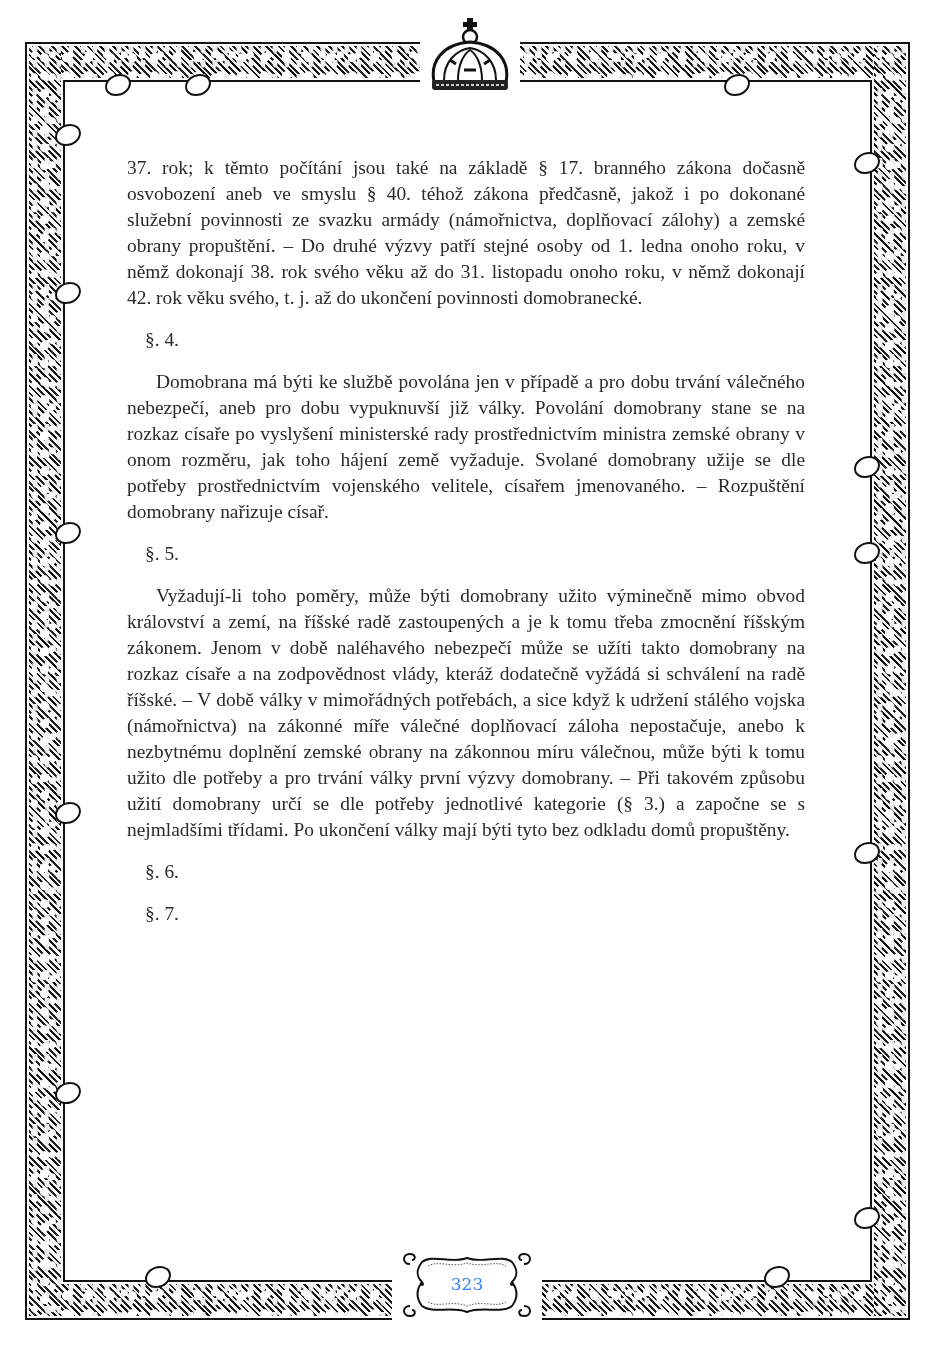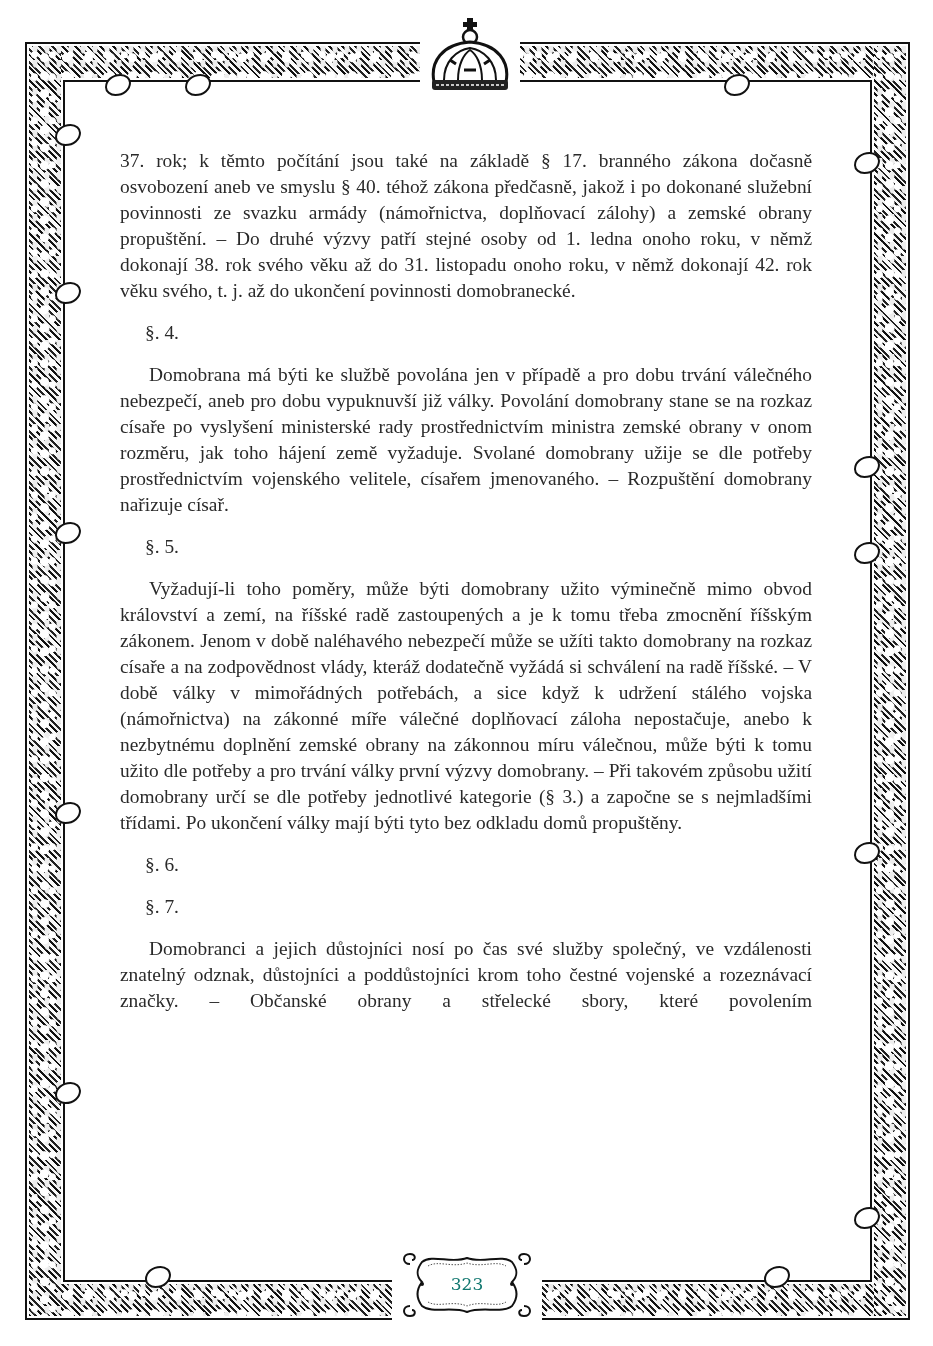--- a/index.html
+++ b/index.html
@@ -25,26 +25,26 @@
   .leaf { position: absolute; width: 22px; height: 18px; background: #fff; border: 2px solid #111; border-radius: 60% 40% 60% 40%; }
 
   
   .crown { position: absolute; left: 420px; top: 14px; width: 100px; height: 82px; }
   .crown svg { width: 100%; height: 100%; }
 
   
   .cartouche { position: absolute; left: 392px; top: 1250px; width: 150px; height: 70px; }
   .cartouche svg { position: absolute; inset: 0; width: 100%; height: 100%; }
   .page-number { position: absolute; left: 0; right: 0; top: 24px; text-align: center;
-    font-family: "DejaVu Serif", serif; font-size: 17px; color: #0f766e; }
+    font-family: "DejaVu Serif", serif; font-size: 17px; color: #3b82f6; }
 
   
   .text { position: absolute; left: 116px; top: 144px; width: 700px;
     font-family: "Liberation Serif", serif; font-size: 19.4px; line-height: 26px; color: #2a2a2a; }
-  .para { margin: 4px; text-align: justify; text-align-last: left; }
+  .para { margin: 11px; text-align: justify; text-align-last: left; }
   .para.indent { text-indent: 29px; }
   .section { margin: 16px 0 16px 29px; line-height: 26px; }
 </style>
 </head>
 <body>
 
 <div class="frame">
   <div class="frame-outer"></div>
   <div class="band band-top"></div>
   <div class="band band-bottom"></div>
@@ -104,14 +104,13 @@
 
   <div class="section">§. 4.</div>
   <p class="para indent">Domobrana má býti ke službě povolána jen v případě a pro dobu trvání válečného nebezpečí, aneb pro dobu vypuknuvší již války. Povolání domobrany stane se na rozkaz císaře po vyslyšení ministerské rady prostřednictvím ministra zemské obrany v onom rozměru, jak toho hájení země vyžaduje. Svolané domobrany užije se dle potřeby prostřednictvím vojenského velitele, císařem jmenovaného. – Rozpuštění domobrany nařizuje císař.</p>
 
   <div class="section">§. 5.</div>
   <p class="para indent">Vyžadují-li toho poměry, může býti domobrany užito výminečně mimo obvod království a zemí, na říšské radě zastoupených a je k tomu třeba zmocnění říšským zákonem. Jenom v době naléhavého nebezpečí může se užíti takto domobrany na rozkaz císaře a na zodpovědnost vlády, kteráž dodatečně vyžádá si schválení na radě říšské. – V době války v mimořádných potřebách, a sice když k udržení stálého vojska (námořnictva) na zákonné míře válečné doplňovací záloha nepostačuje, anebo k nezbytnému doplnění zemské obrany na zákonnou míru válečnou, může býti k tomu užito dle potřeby a pro trvání války první výzvy domobrany. – Při takovém způsobu užití domobrany určí se dle potřeby jednotlivé kategorie (§ 3.) a započne se s nejmladšími třídami. Po ukončení války mají býti tyto bez odkladu domů propuštěny.</p>
 
   <div class="section">§. 6.</div>
 
   <div class="section">§. 7.</div>
-  <p class="para indent" style="text-align-last: justify;">Domobranci a jejich důstojníci nosí po čas své služby společný, ve vzdálenosti znatelný odznak, důstojníci a poddůstojníci krom toho čestné vojenské a rozeznávací značky. – Občanské obrany a střelecké sbory, které povolením</p>
 </div>
 
 </body></html>

